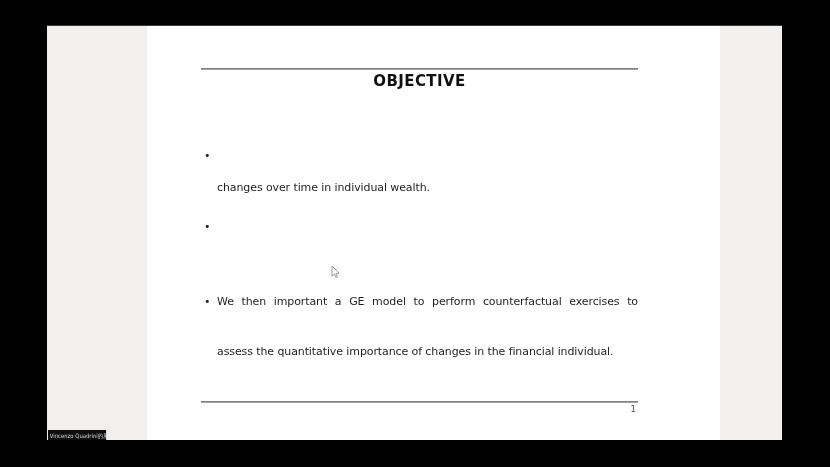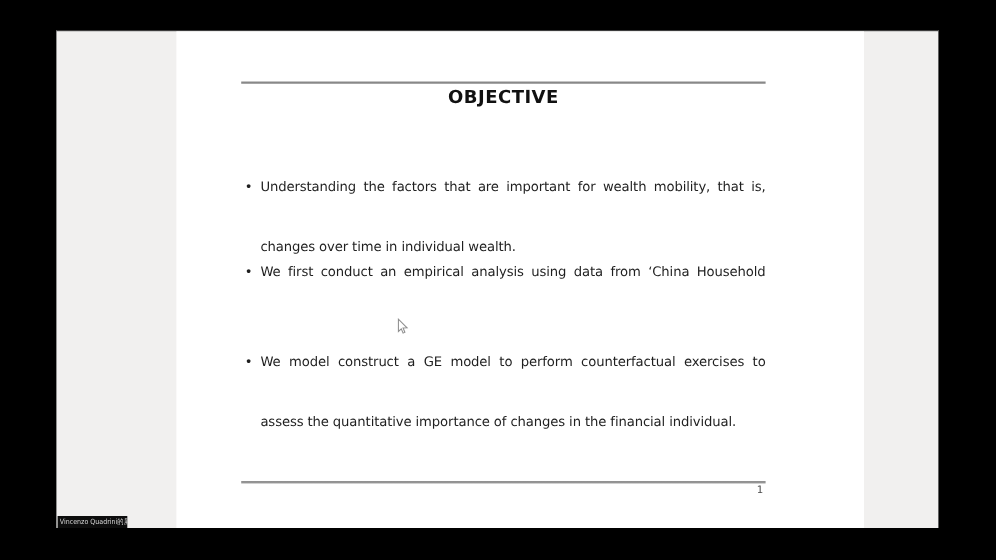--- a/index.html
+++ b/index.html
@@ -134,36 +134,34 @@
   <div class="viewport">
     <div class="page">
 
       <div class="rule rule-top"></div>
 
       <div class="slide-title">OBJECTIVE</div>
 
       <div class="bullet-row bullet-1">
         <span class="bullet-dot">•</span>
         <div class="bullet-text">
-          <div class="line-justified">Understanding the factors that are important for wealth mobility, that is,</div>
           <div class="line-plain">changes over time in individual wealth.</div>
         </div>
       </div>
 
       <div class="bullet-row bullet-2">
         <span class="bullet-dot">•</span>
         <div class="bullet-text">
-          <div class="line-justified">We first conduct an empirical analysis using data from ‘China Household</div>
         </div>
       </div>
 
       <div class="bullet-row bullet-3">
         <span class="bullet-dot">•</span>
         <div class="bullet-text">
-          <div class="line-justified">We model construct a GE model to perform counterfactual exercises to</div>
+          <div class="line-justified">We then important a GE model to perform counterfactual exercises to</div>
           <div class="line-plain">assess the quantitative importance of changes in the financial individual.</div>
         </div>
       </div>
 
       <div class="rule rule-bottom"></div>
 
       <div class="page-number">1</div>
 
       <svg class="cursor" viewBox="0 0 10 14" xmlns="http://www.w3.org/2000/svg">
         <path d="M1,1 L1,11.2 L3.4,9 L4.9,12.6 L6.4,11.9 L4.9,8.4 L8.2,8.2 Z" fill="#ffffff" stroke="#8f8f8f" stroke-width="0.9"></path>

